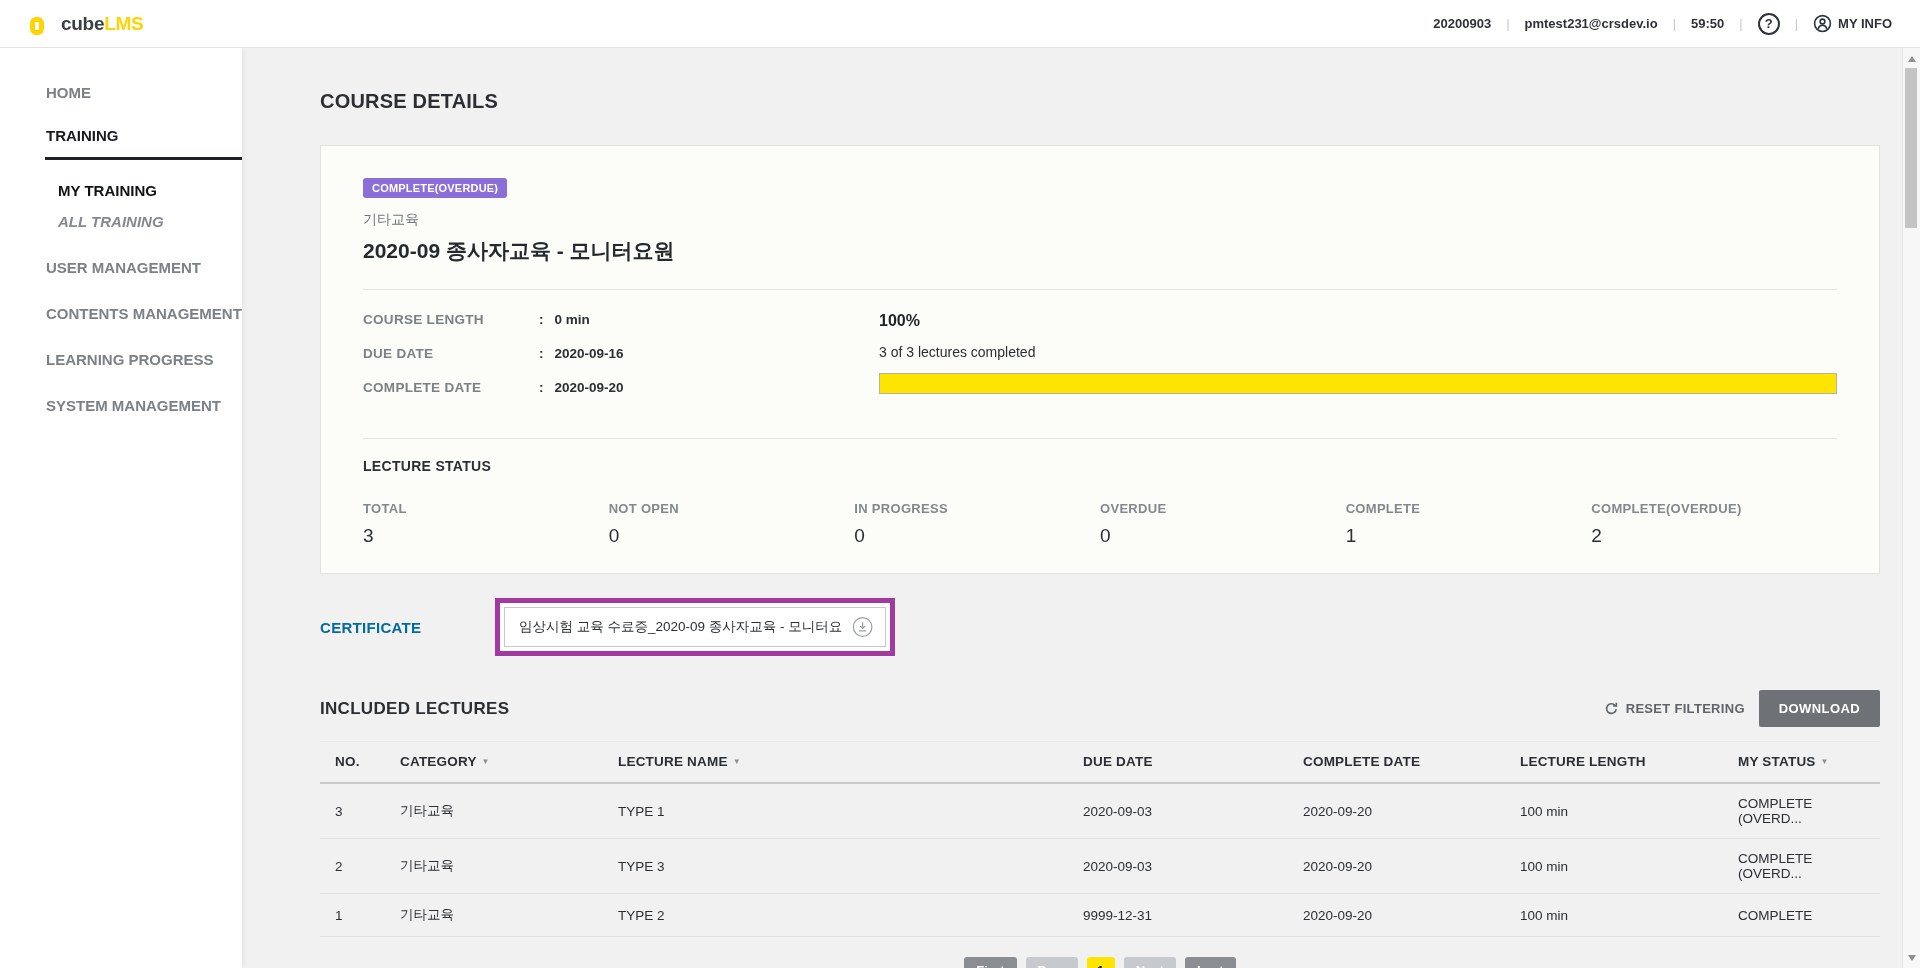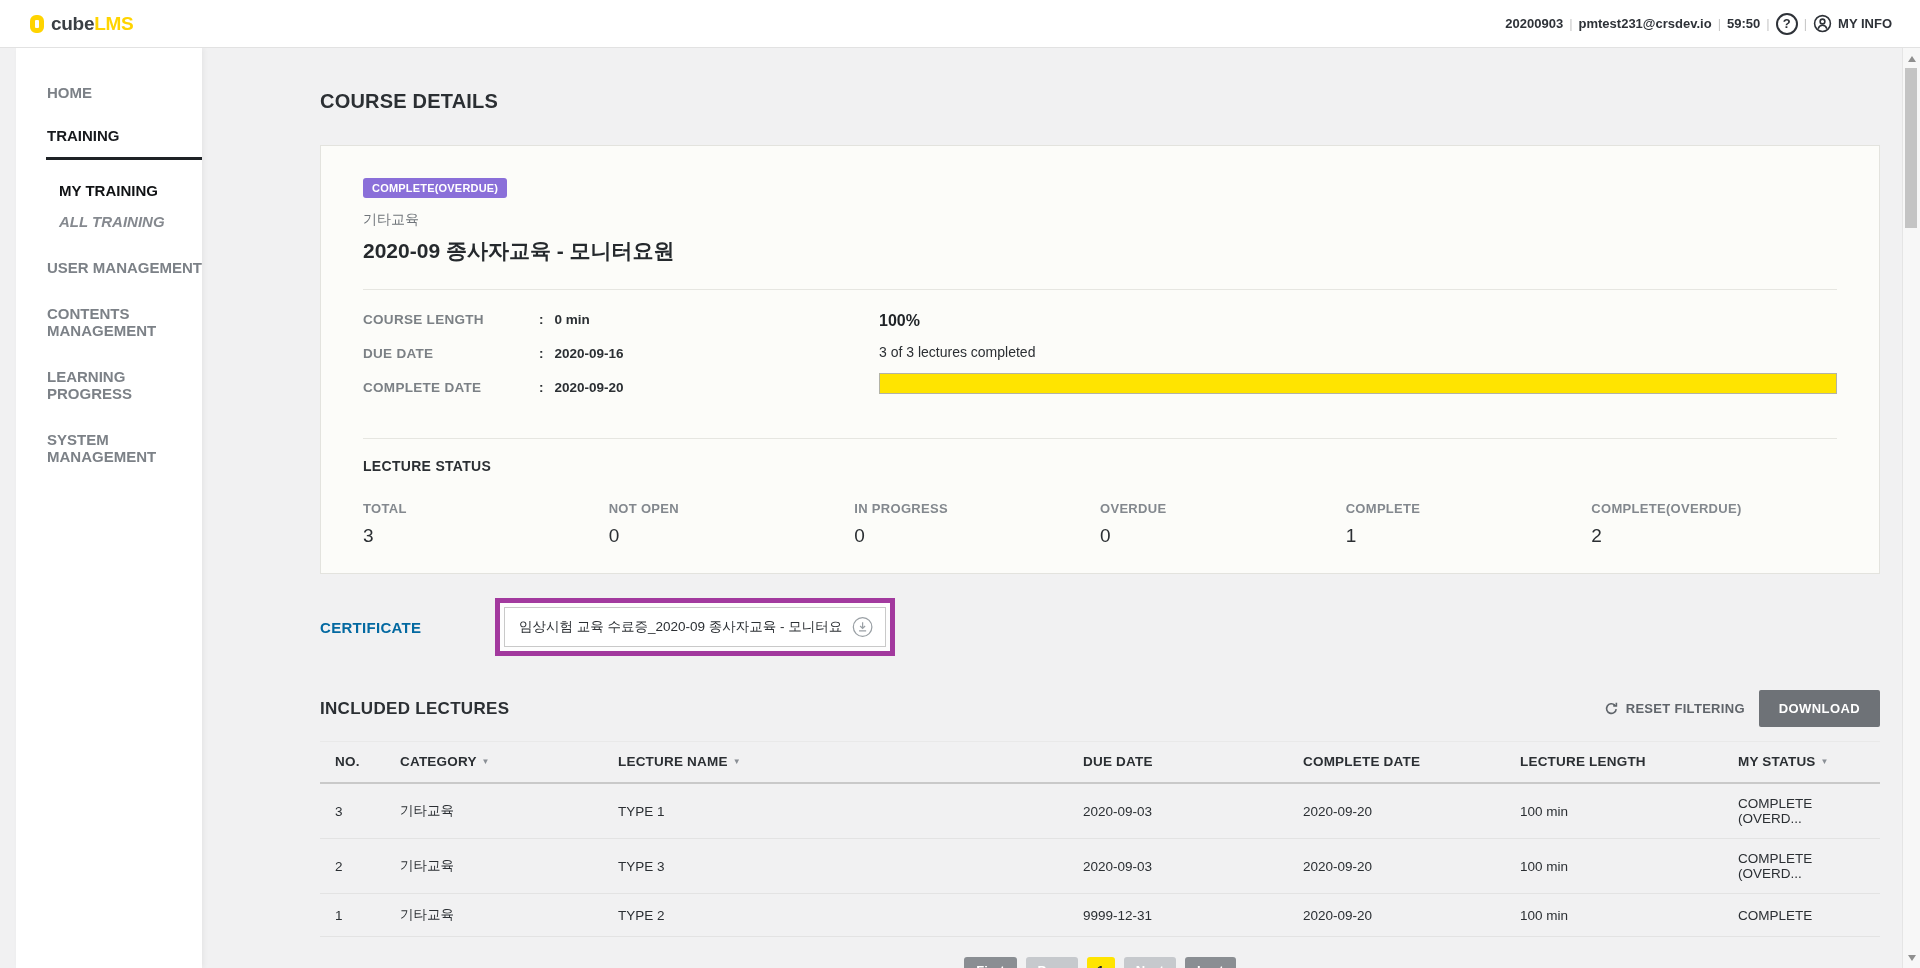--- a/index.html
+++ b/index.html
@@ -8,37 +8,37 @@
     font-family:"Liberation Sans","DejaVu Sans",sans-serif;
     background:#f1f1f2; color:#2b2f33; overflow:hidden; position:relative;
   }
 
   
   .header {
     position:absolute; top:0; left:0; right:0; height:48px; background:#fff;
     border-bottom:1px solid #e2e2e2; display:flex; align-items:center;
     justify-content:space-between; padding:0 28px 0 30px; z-index:20;
   }
-  .logo { display:flex; align-items:center; gap:7px; cursor:pointer; }
+  .logo { display:flex; align-items:flex-end; gap:17px; cursor:pointer; }
   .logo-icon { width:14px; height:18px; border:5px solid #ffd400; border-radius:6px; }
   .logo-text { font-size:19px; font-weight:bold; color:#3a3f44; letter-spacing:-0.3px; }
   .logo-text .lms { color:#ffd400; }
-  .header-right { display:flex; align-items:center; gap:6px; font-size:13px; font-weight:bold; color:#2e3238; }
+  .header-right { display:flex; align-items:center; gap:15px; font-size:13px; font-weight:bold; color:#2e3238; }
   .hsep { color:#c9c9c9; font-weight:normal; }
   .help-btn {
     width:22px; height:22px; border:2px solid #2e3238; border-radius:50%;
     display:flex; align-items:center; justify-content:center;
     font-size:13px; font-weight:bold; cursor:pointer;
   }
   .myinfo { display:flex; align-items:center; gap:6px; cursor:pointer; }
 
   
   .sidebar {
-    position:absolute; top:48px; left:16px; width:186px; bottom:0; background:#fff;
-    box-shadow:2px 0 5px rgba(0,0,0,0.05); z-index:10; padding-top:36px;
+    position:absolute; top:48px; left:0; width:242px; bottom:0; background:#fff;
+    box-shadow:2px 0 5px rgba(0,0,0,0.05); z-index:10; padding-top:36px;padding-left:15px;
   }
   .nav-item { font-size:15px; font-weight:bold; color:#7c8187; padding-left:31px; cursor:pointer; }
   .nav-item.top-gap { margin-top:29px; }
   .nav-item.active-section { color:#17191d; margin-top:26px; }
   .nav-underline { border-top:3px solid #1e2226; margin:13px 0 0 30px; }
   .nav-sub { font-size:15px; font-weight:bold; color:#85898f; padding-left:43px; cursor:pointer; }
   .nav-sub.active { color:#101214; }
   .nav-sub.first { margin-top:22px; }
   .nav-sub + .nav-sub { margin-top:14px;font-style:italic; }
 

